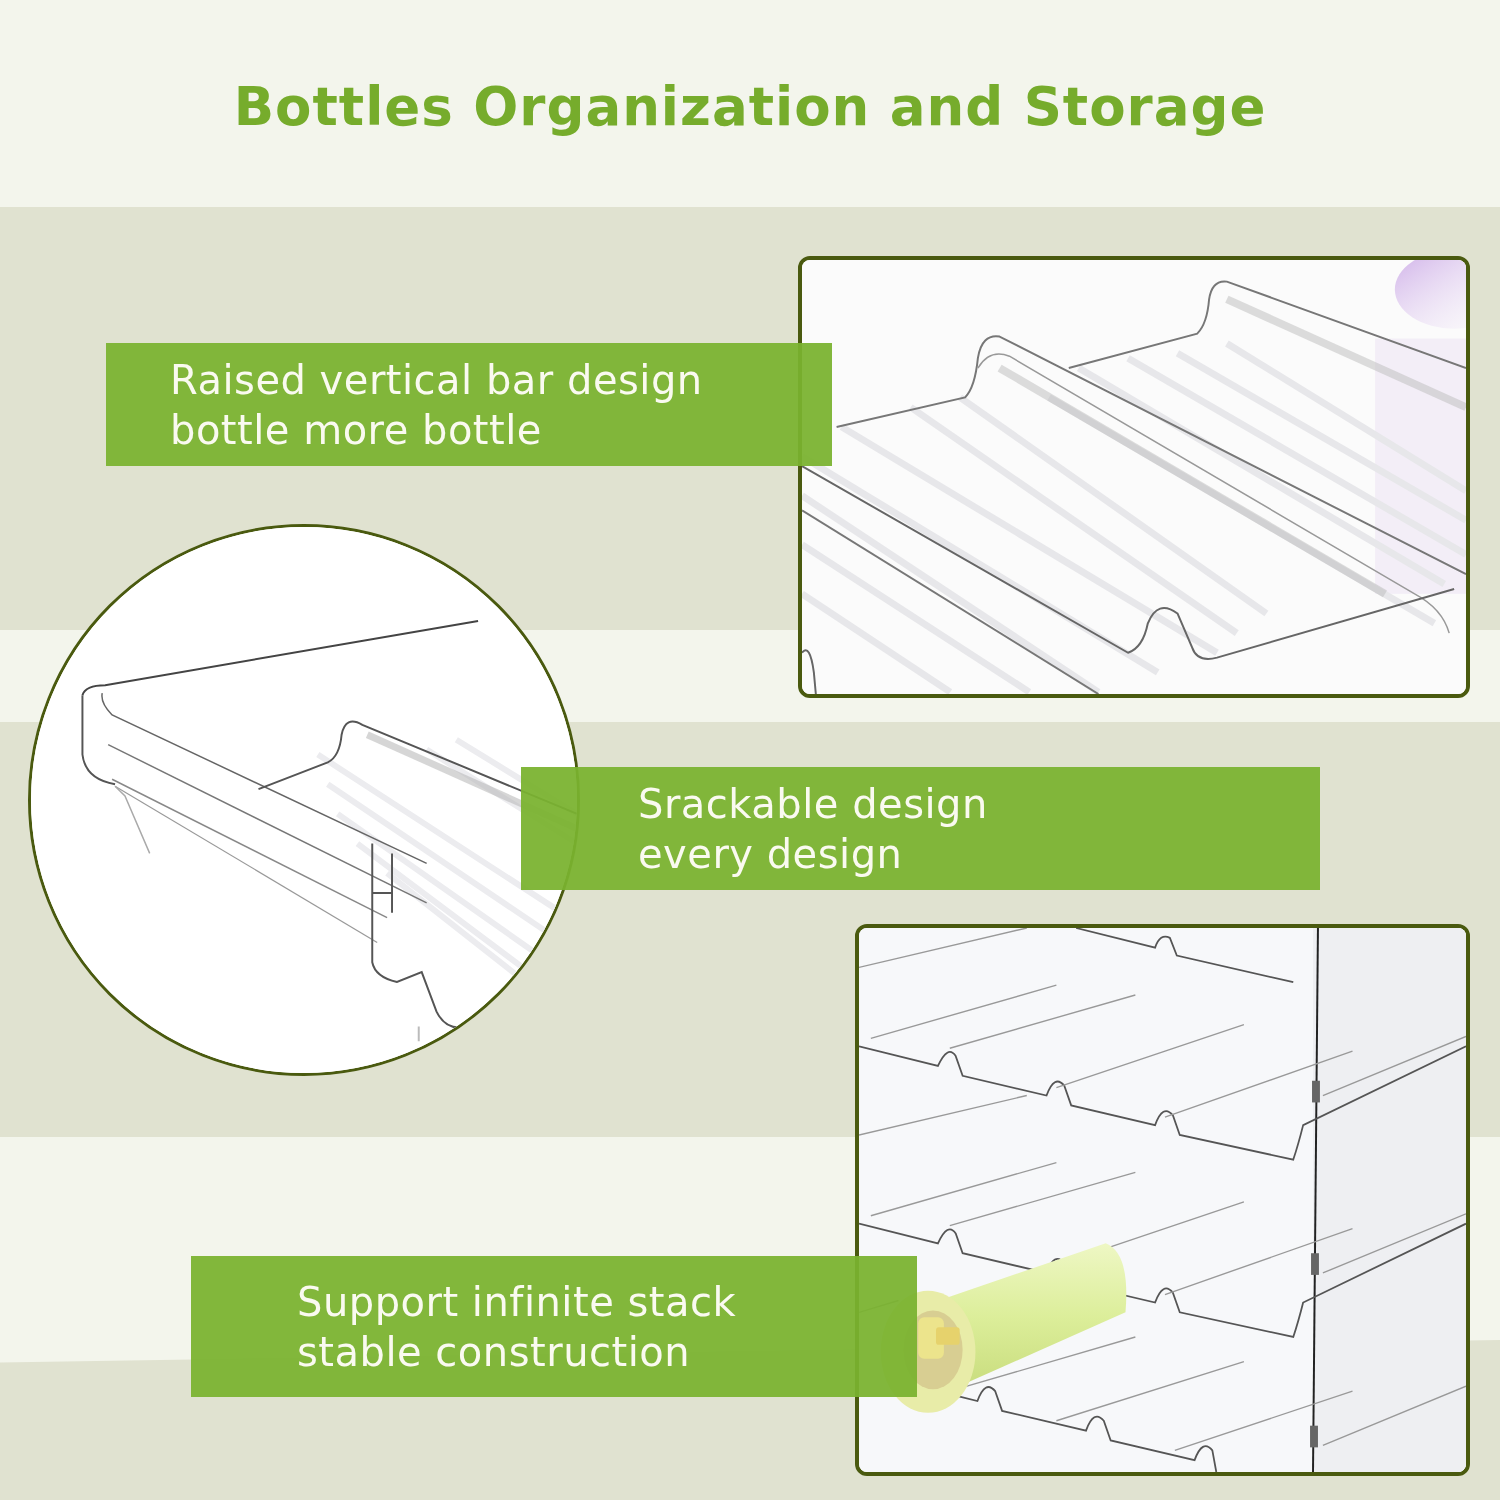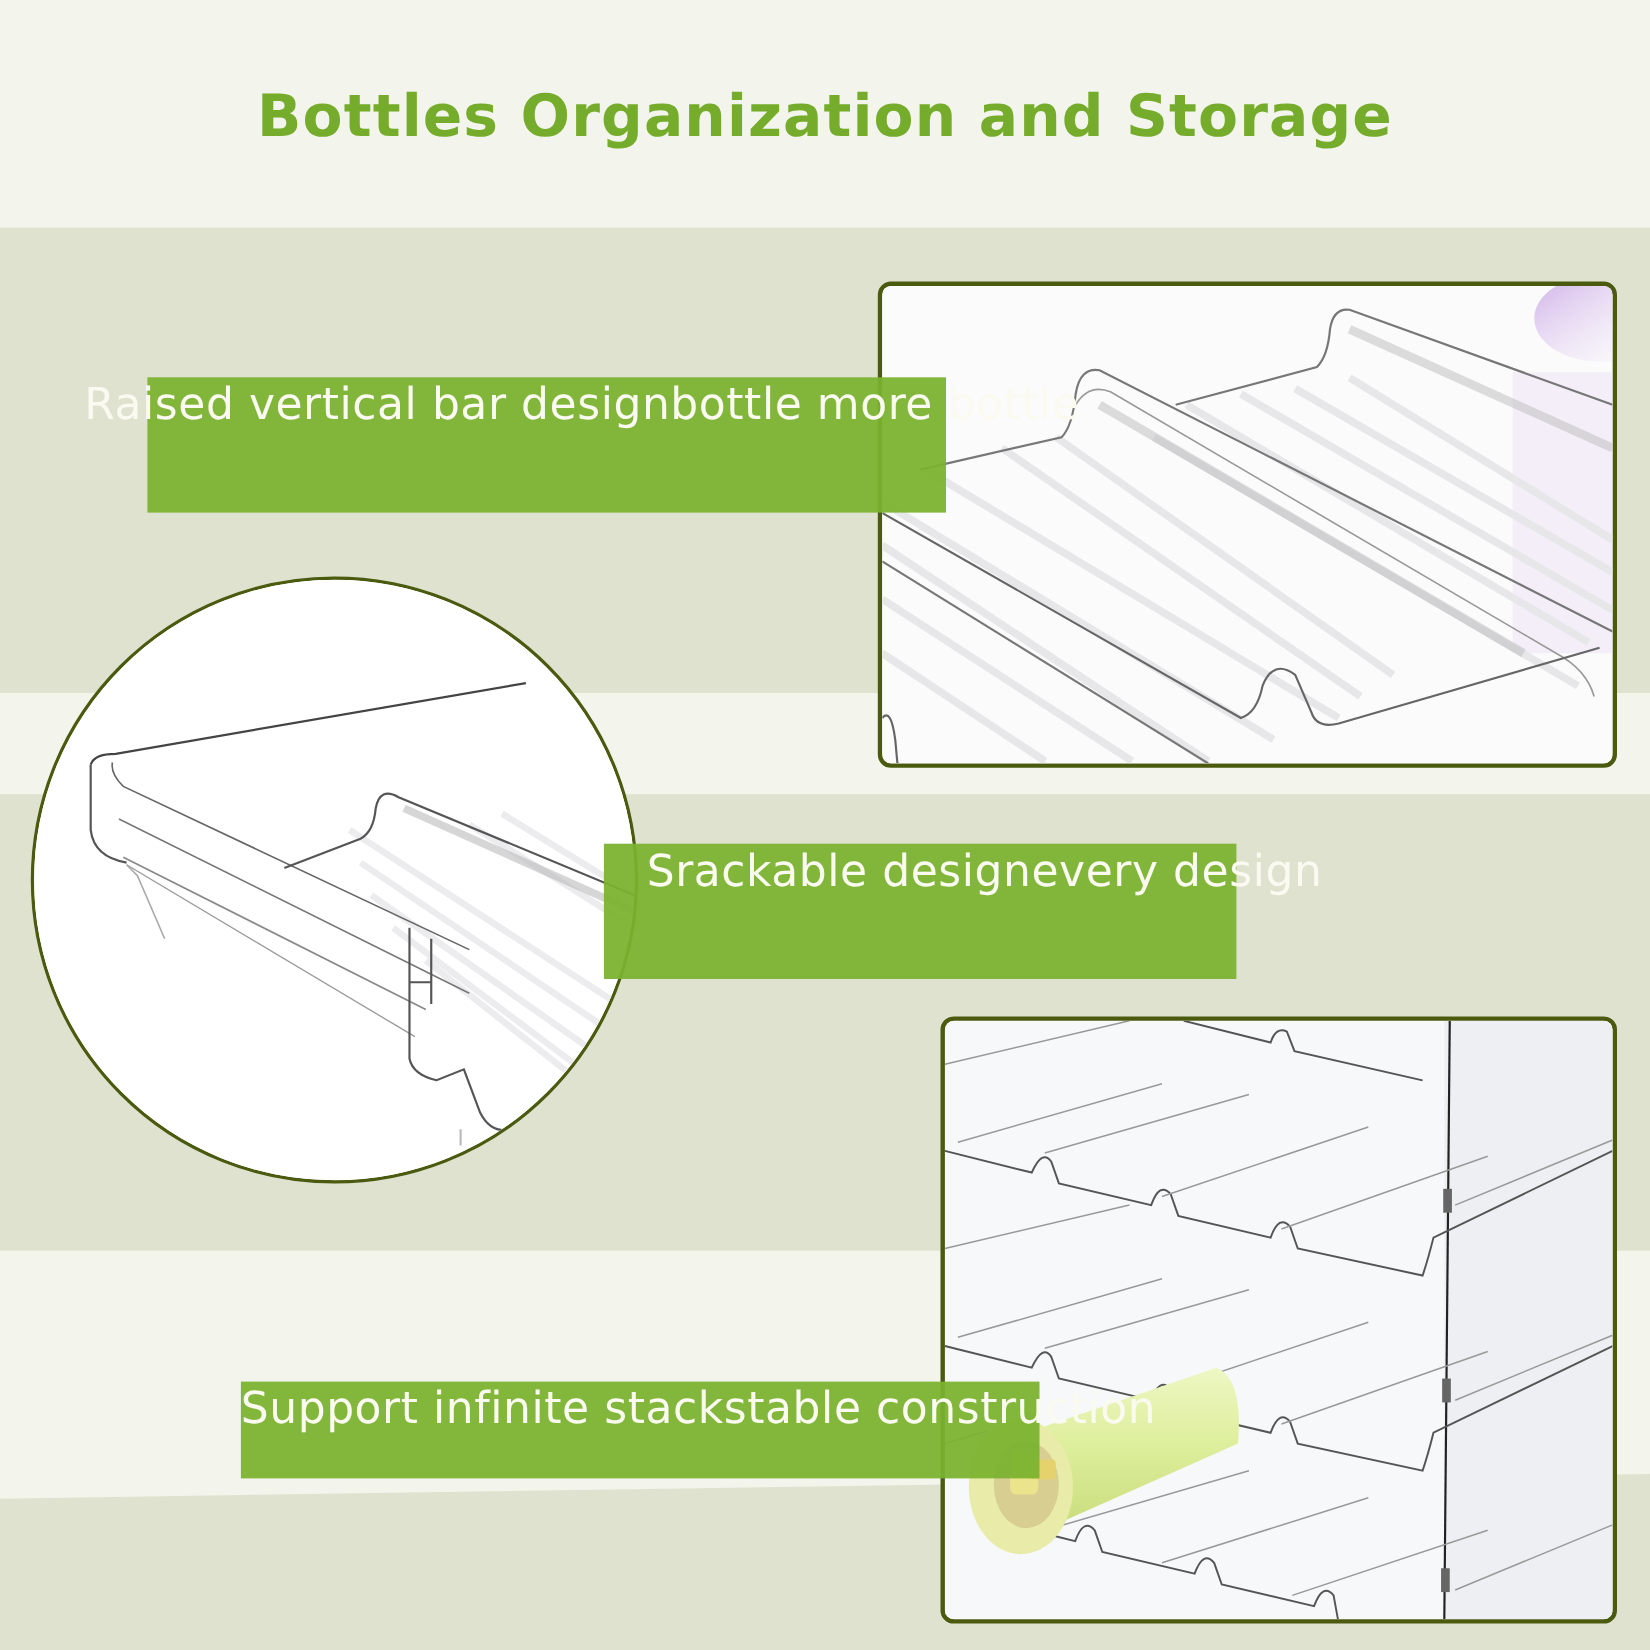--- a/index.html
+++ b/index.html
@@ -23,21 +23,21 @@
   .circle {
     position: absolute; background: #ffffff; border: 3px solid #4a5a0f;
     border-radius: 50%; overflow: hidden;
   }
   .frame svg, .circle svg { position: absolute; left: 0; top: 0; width: 100%; height: 100%; }
 
   .label {
     position: absolute; background: rgba(122, 178, 48, 0.94);
     color: #fafaf0; font-family: "DejaVu Sans", sans-serif;
     font-size: 40px; line-height: 50px; padding-left: 64px;
-    display: flex; flex-direction: row; justify-content: center; margin-left: 28px;
+    display: flex; flex-direction: column; justify-content: center;
   }
   .label span { display: block; white-space: nowrap; letter-spacing: 0.5px; }
 </style>
 </head>
 <body>
 
 <div class="band band-light" style="top:0;height:207px;"></div>
 <div class="band band-dark" style="top:207px;height:423px;"></div>
 <div class="band band-light" style="top:630px;height:92px;"></div>
 <div class="band band-dark" style="top:722px;height:415px;"></div>
@@ -157,21 +157,21 @@
       <rect x="78" y="405" width="24" height="18" rx="3" fill="#e6d26c"></rect>
     </g>
   </svg>
 </div>
 
 <div class="label" style="left:106px;top:343px;width:726px;height:123px;">
   <span>Raised vertical bar design</span>
   <span>bottle more bottle</span>
 </div>
 
-<div class="label" style="left:521px;top:767px;width:575px;height:123px;padding-left:117px;">
+<div class="label" style="left:521px;top:767px;width:799px;height:123px;padding-left:117px;">
   <span>Srackable design</span>
   <span>every design</span>
 </div>
 
-<div class="label" style="left:191px;top:1256px;width:726px;height:88px;padding-left:106px;">
+<div class="label" style="left:191px;top:1256px;width:726px;height:141px;padding-left:106px;">
   <span>Support infinite stack</span>
   <span>stable construction</span>
 </div>
 
 </body></html>

